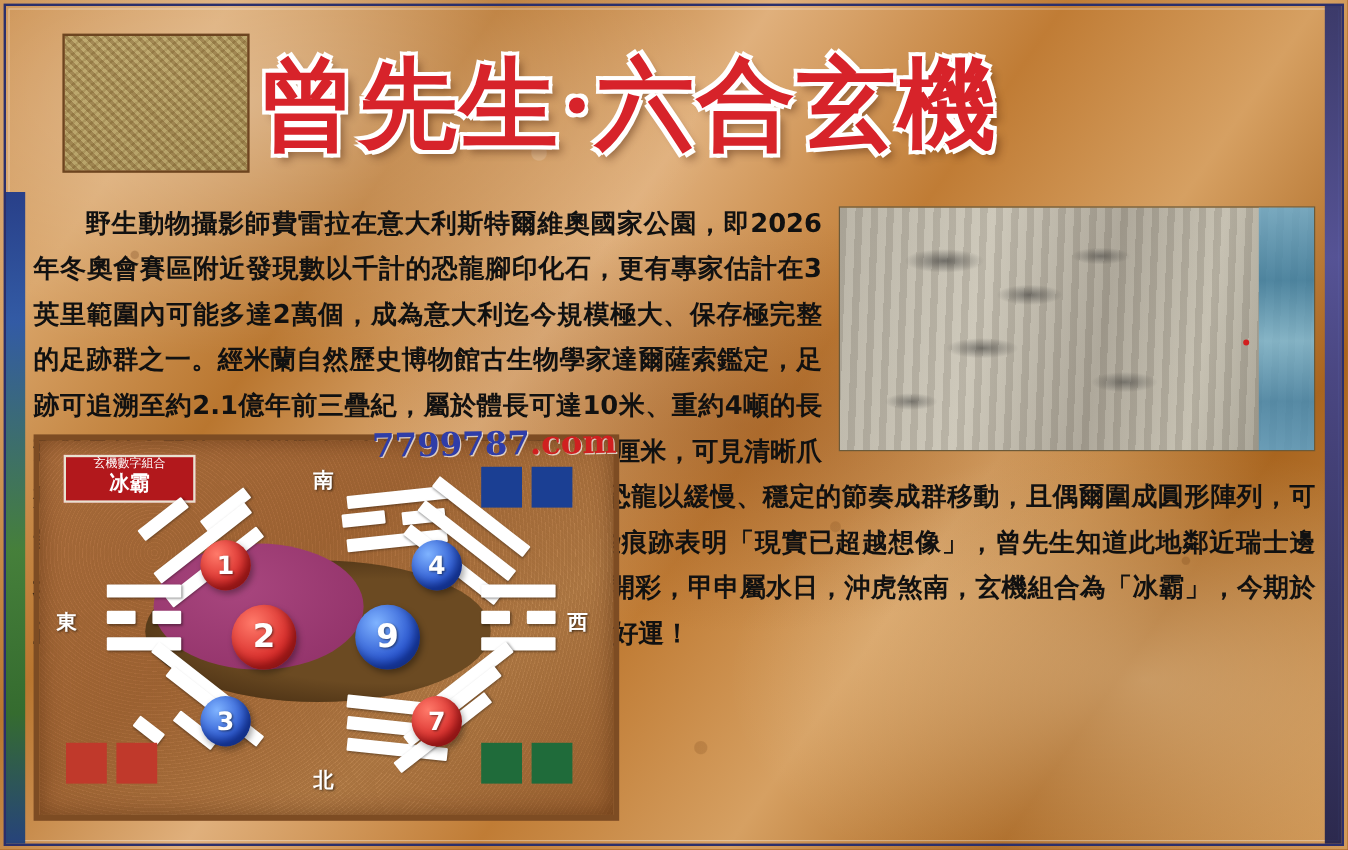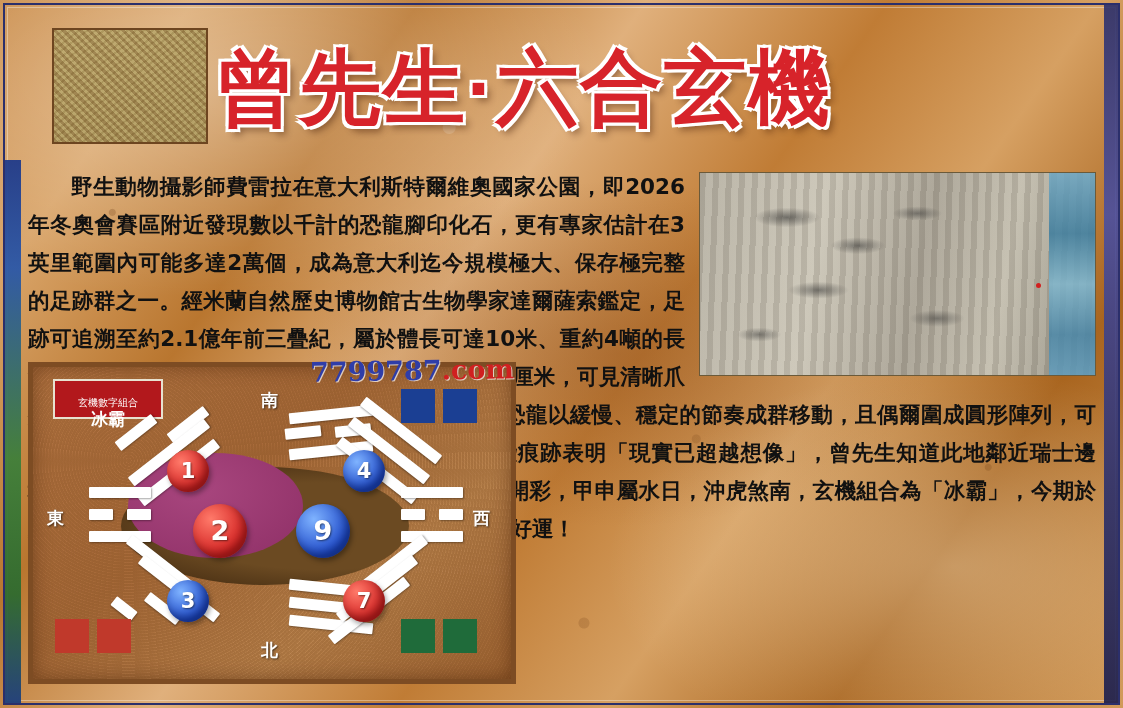--- a/index.html
+++ b/index.html
@@ -51,21 +51,21 @@
   .logo-box{
     position:absolute;left:52px;top:28px;width:152px;height:112px;
     border:2px solid #6d4520;
     background:
       repeating-linear-gradient(45deg, rgba(140,110,60,.55) 0 3px, rgba(190,170,110,.45) 3px 6px),
       repeating-linear-gradient(-38deg, rgba(120,95,45,.35) 0 2px, rgba(205,185,130,.35) 2px 5px),
       linear-gradient(160deg,#bba46a,#9c8850);
   }
   .title{
     position:absolute;left:215px;top:34px;width:860px;height:108px;
-    font-family:Liberation Sans, sans-serif;
+    font-family:Liberation Serif, serif;
     font-size:82px;font-weight:bold;letter-spacing:2px;color:#d7232a;
     line-height:108px;white-space:nowrap;
     text-shadow:
       2px 0 0 #fff,-2px 0 0 #fff,0 2px 0 #fff,0 -2px 0 #fff,
       3px 3px 0 #fff,-3px 3px 0 #fff,3px -3px 0 #fff,-3px -3px 0 #fff,
       5px 6px 7px rgba(60,20,0,.45);
   }
 
   
   .article{
@@ -117,21 +117,21 @@
       repeating-radial-gradient(circle at 20% 30%, rgba(120,70,25,.25) 0 2px, transparent 3px),
       repeating-radial-gradient(circle at 70% 65%, rgba(160,105,45,.22) 0 2px, transparent 3px),
       linear-gradient(140deg,#b9794a,#a86a3c 40%,#c08a56 70%,#9d6234);
     border:5px solid #7d4c23;
     box-shadow:inset 0 0 18px rgba(60,25,0,.45);
     z-index:5;
   }
   .tag{
     position:absolute;left:20px;top:12px;width:110px;height:40px;
     background:#b2181c;border:2px solid #e8e2d0;color:#fff;text-align:center;
-    font-size:10px;line-height:12px;padding-top:16px;box-sizing:border-box;
+    font-size:10px;line-height:12px;padding-top:0;box-sizing:border-box;
   }
   .tag .t2{font-size:17px;font-weight:bold;line-height:20px;}
 
   .dir{position:absolute;color:#fff;font-size:17px;font-weight:bold;text-shadow:1px 1px 2px rgba(0,0,0,.6);}
   .dir-n{left:228px;top:22px;}
   .dir-s{left:228px;top:272px;}
   .dir-e{left:14px;top:140px;}
   .dir-w{left:440px;top:140px;}
 
   .ellipse-big{

